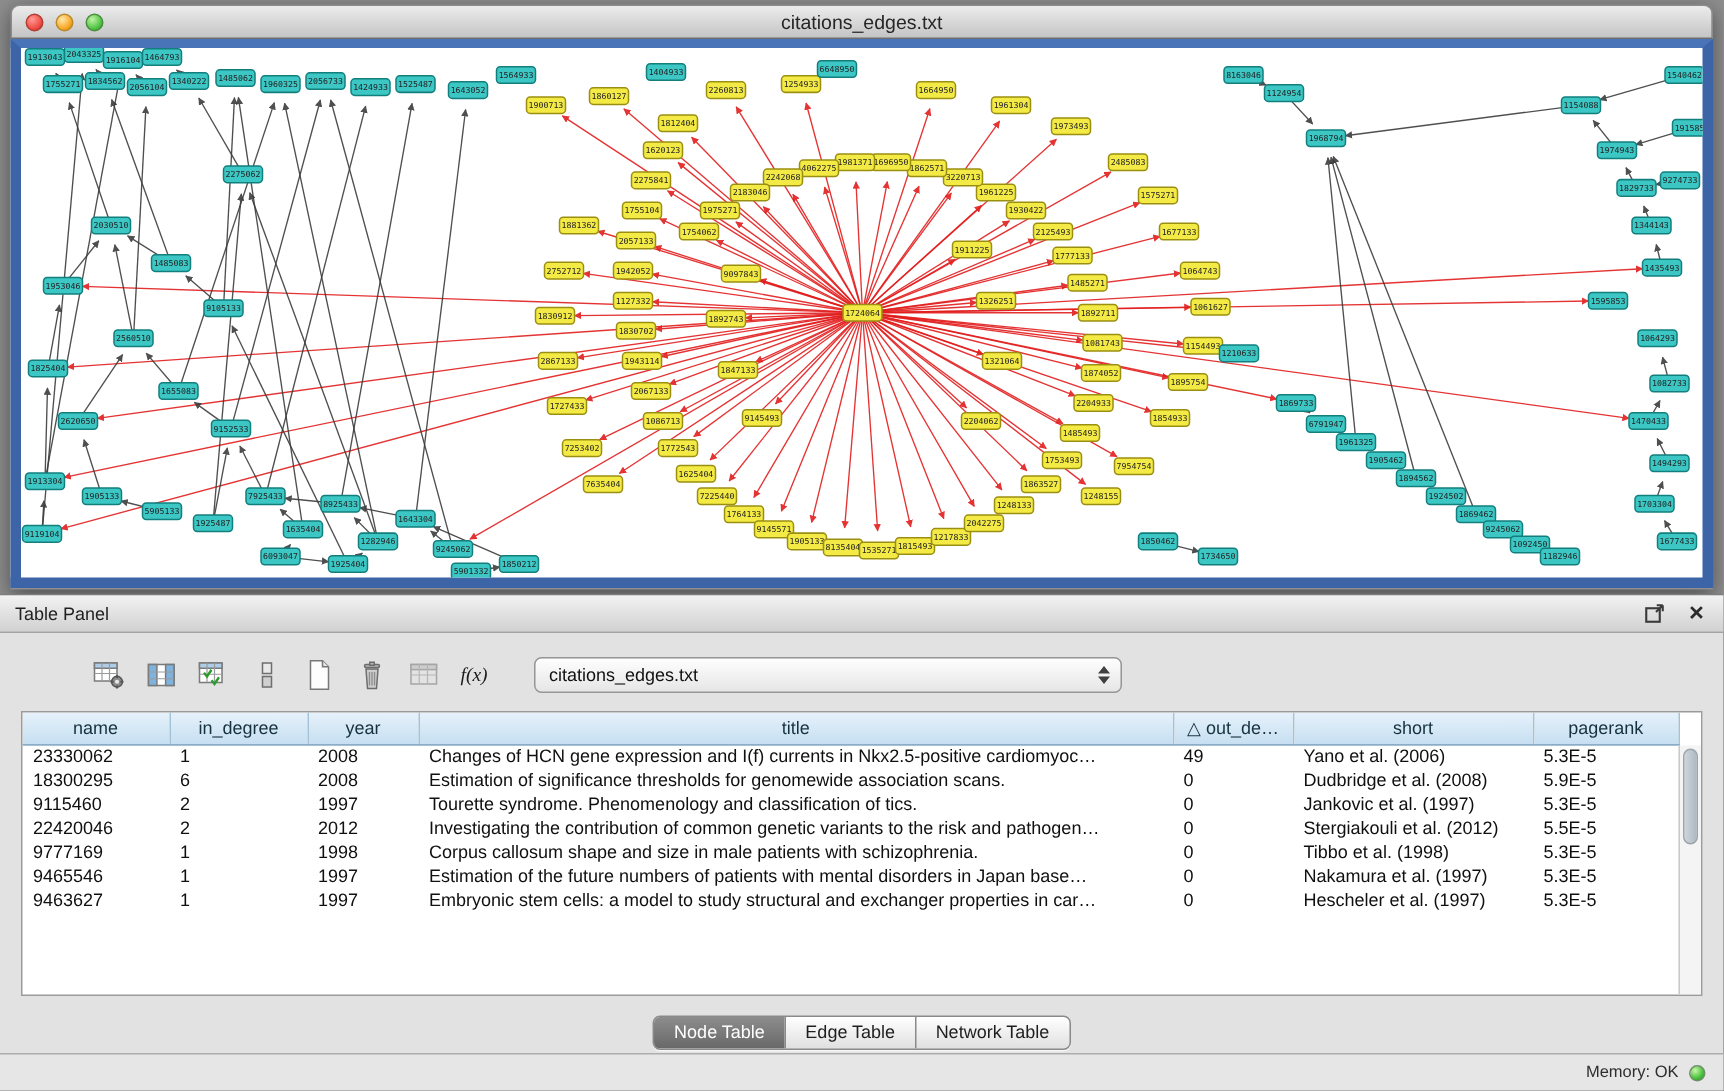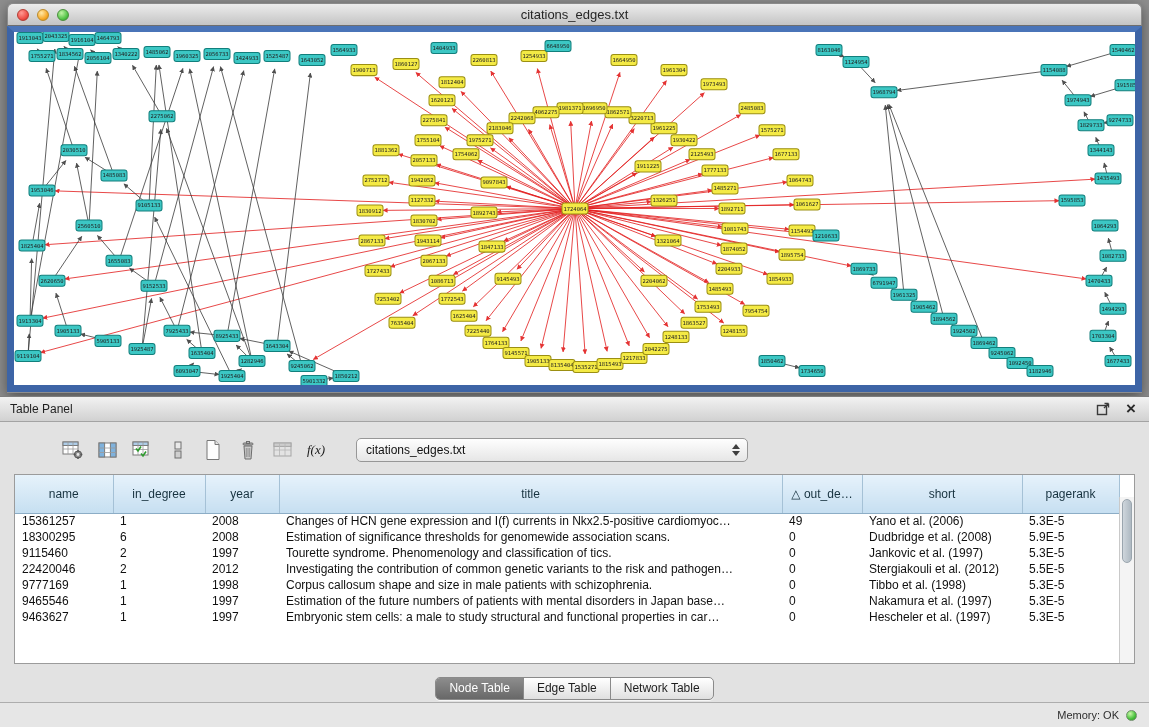--- a/index.html
+++ b/index.html
@@ -62,21 +62,21 @@
     border:1px solid #9b9b9b; overflow:hidden;
   }
   table.data { border-collapse:collapse; table-layout:fixed; width:1104px; }
   table.data col:nth-child(1){width:98px;} table.data col:nth-child(2){width:92px;}
   table.data col:nth-child(3){width:74px;} table.data col:nth-child(4){width:503px;}
   table.data col:nth-child(5){width:80px;} table.data col:nth-child(6){width:160px;}
   table.data col:nth-child(7){width:97px;}
   table.data th {
     background:linear-gradient(#e6f2fb,#c6dff1); border-right:1px solid #a5c1d6;
     border-bottom:1px solid #8cadc6; font-weight:normal; font-size:12px; color:#17323f;
-    height:38px; padding:0 4px; white-space:nowrap; overflow:hidden;
+    height:21px; padding:0 4px; white-space:nowrap; overflow:hidden;
   }
   table.data td {
     font-size:12px; color:#101010; height:16px; padding:0 7px;
     white-space:nowrap; overflow:hidden; text-overflow:ellipsis;
   }
   .vscroll {
     position:absolute; top:22px; right:0; bottom:0; width:15px;
     background:#f4f4f4; border-left:1px solid #c9c9c9;
   }
   .vthumb { position:absolute; top:2px; left:2px; width:10px; height:64px; border-radius:6px;
@@ -993,21 +993,21 @@
           <th>in_degree</th>
           <th>year</th>
           <th>title</th>
           <th>△ out_de…</th>
           <th>short</th>
           <th>pagerank</th>
         </tr>
       </thead>
       <tbody>
           <tr>
-            <td>15361257</td>
+            <td>23330062</td>
             <td>1</td>
             <td>2008</td>
             <td>Changes of HCN gene expression and I(f) currents in Nkx2.5-positive cardiomyoc…</td>
             <td>49</td>
             <td>Yano et al. (2006)</td>
             <td>5.3E-5</td>
           </tr>
           <tr>
             <td>18300295</td>
             <td>6</td>
@@ -1050,21 +1050,21 @@
             <td>1997</td>
             <td>Estimation of the future numbers of patients with mental disorders in Japan base…</td>
             <td>0</td>
             <td>Nakamura et al. (1997)</td>
             <td>5.3E-5</td>
           </tr>
           <tr>
             <td>9463627</td>
             <td>1</td>
             <td>1997</td>
-            <td>Embryonic stem cells: a male to study structural and functional properties in car…</td>
+            <td>Embryonic stem cells: a model to study structural and exchanger properties in car…</td>
             <td>0</td>
             <td>Hescheler et al. (1997)</td>
             <td>5.3E-5</td>
           </tr>
         </tbody>
     </table>
     <div class="vscroll">
       <div class="vthumb"></div>
     </div>
   </div>

